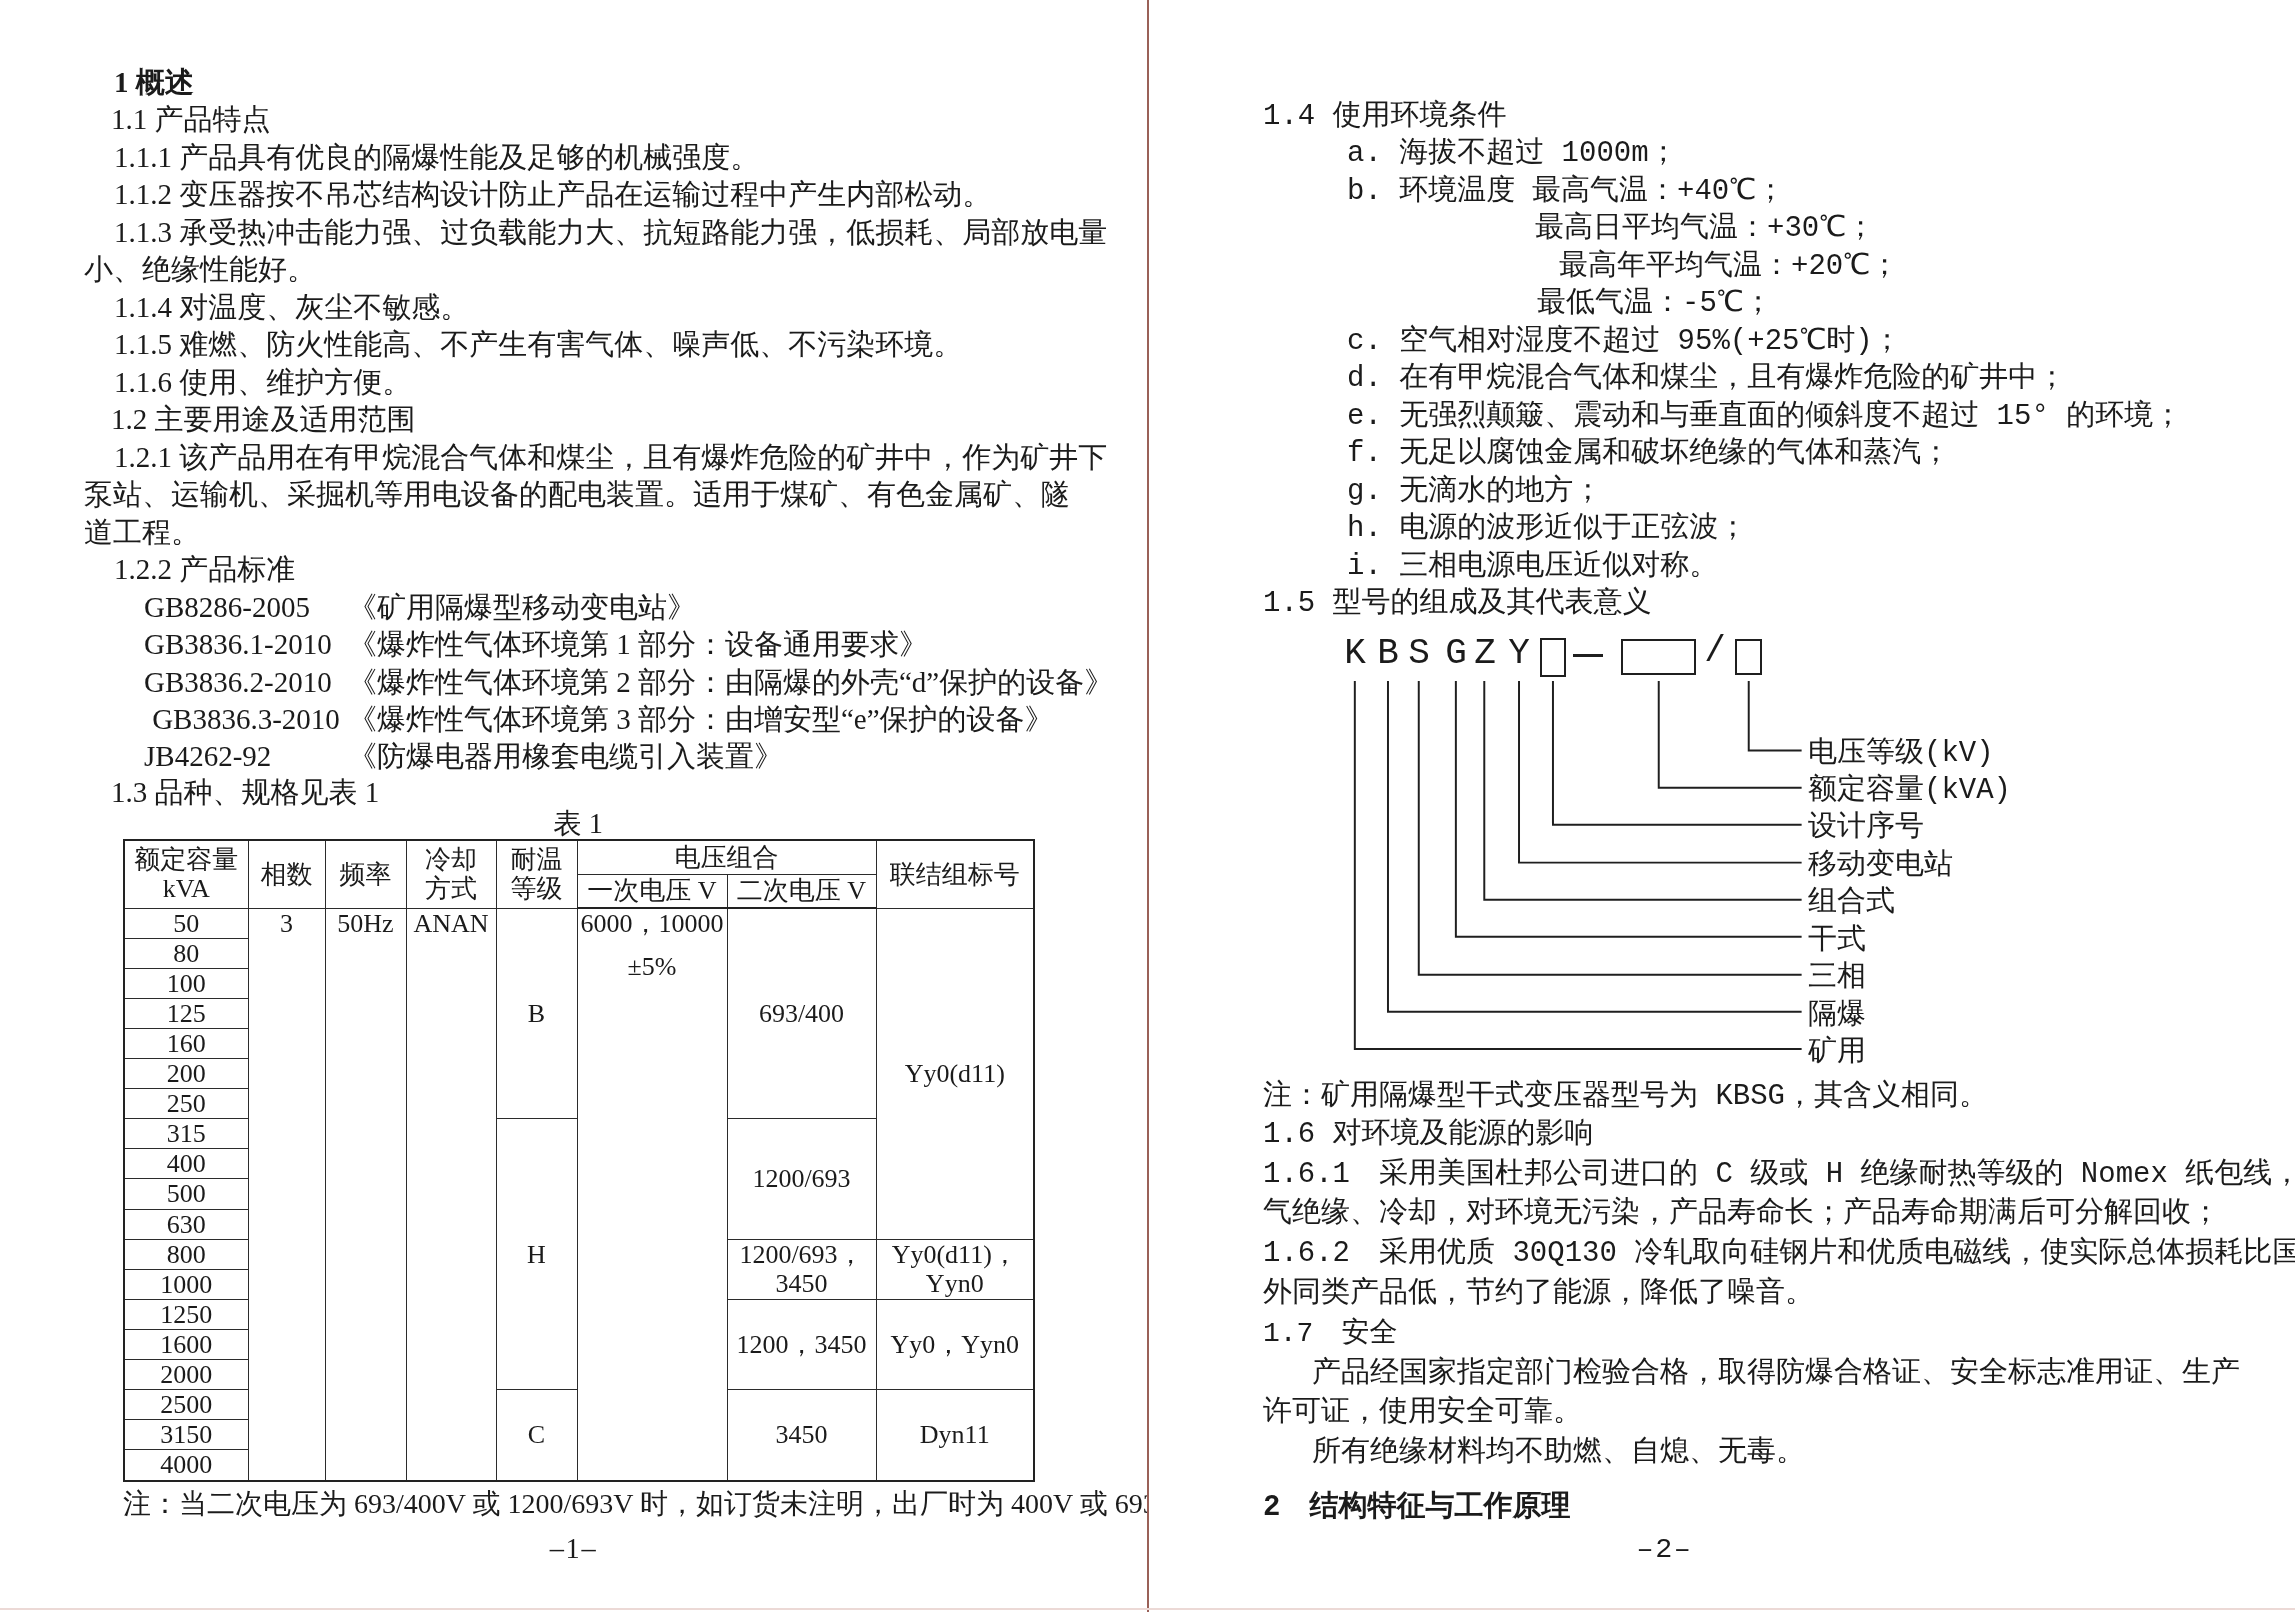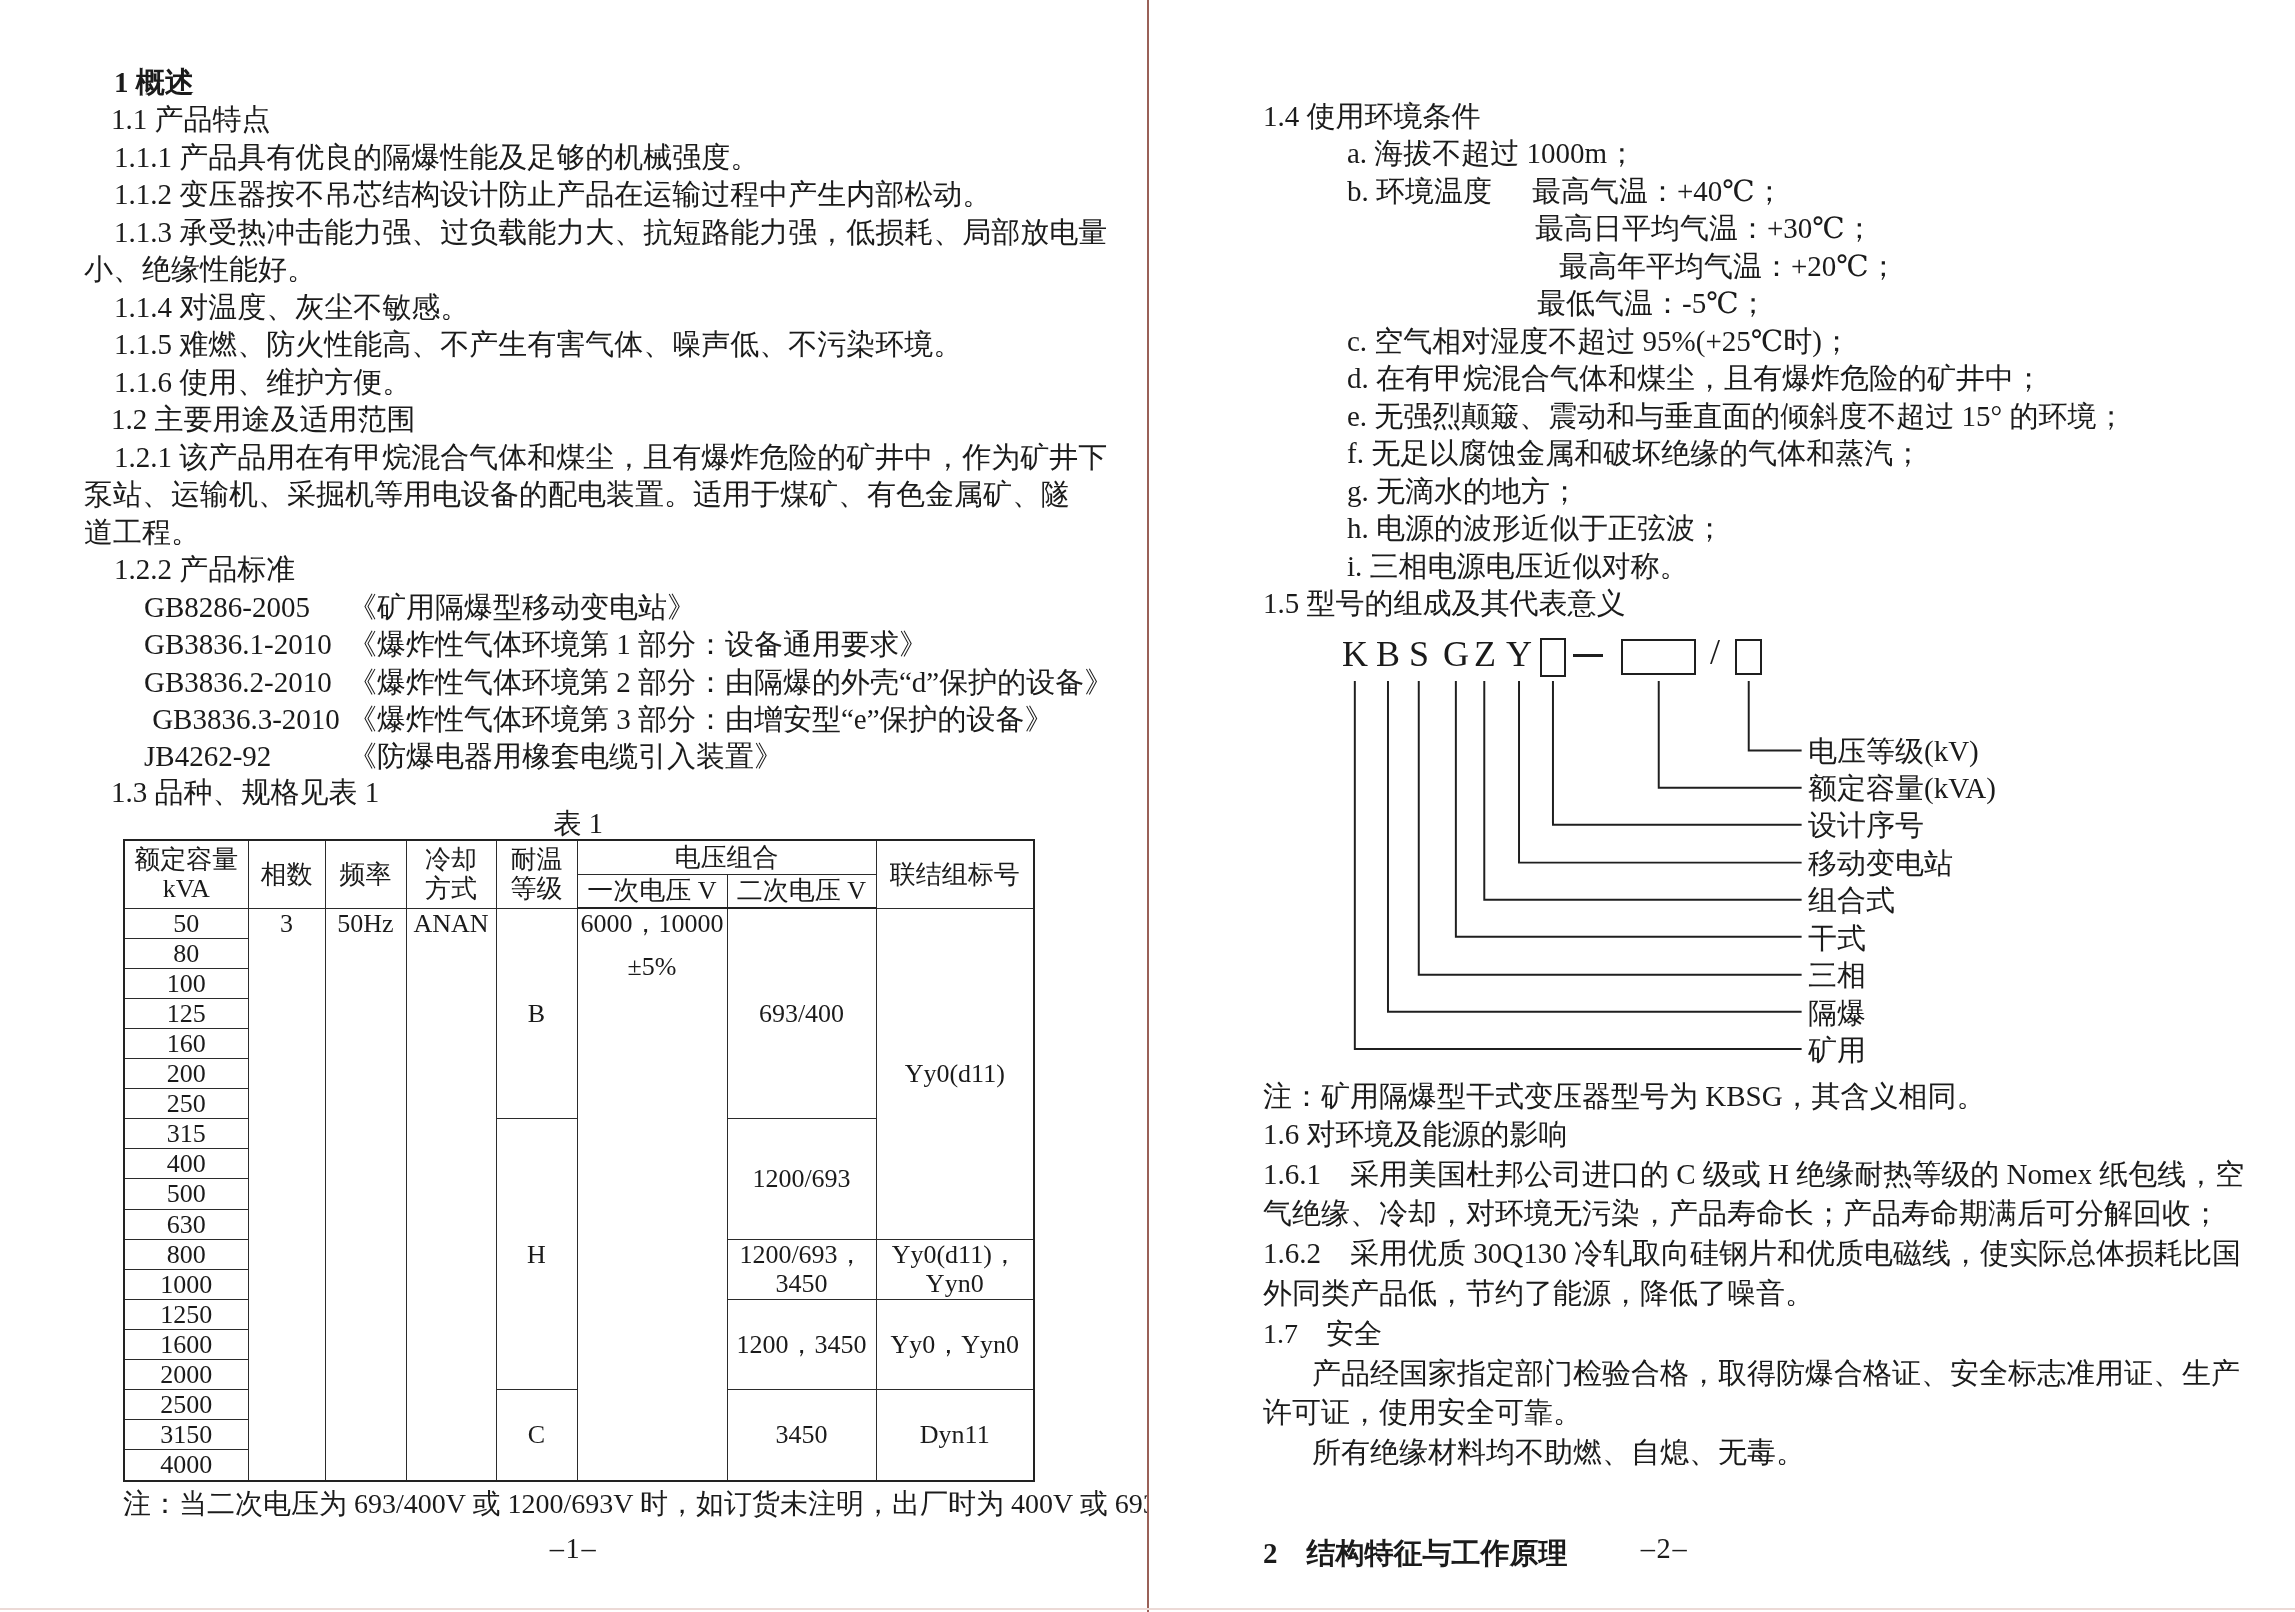--- a/index.html
+++ b/index.html
@@ -4,21 +4,21 @@
 <style>
   html,body{margin:0;padding:0;}
   body{
     width:2295px;height:1612px;position:relative;
     background:#ffffff;color:#1b1b1b;
     font-family:"Liberation Serif","DejaVu Serif",serif;
     overflow:hidden;
   }
   .page{position:absolute;top:0;height:1612px;background:#ffffff;}
   #page1{left:0;width:1147px;}
-  #page2{left:1148px;width:1033px;}
+  #page2{left:1148px;width:1033px;font-family:Liberation Mono, monospace;}
   .divider{position:absolute;top:0;left:1147px;width:1.6px;height:1612px;background:#9a6158;}
   .bottom-edge{position:absolute;left:0;top:1608px;width:2295px;height:2.4px;background:#ecd9d6;}
   .ln{position:absolute;white-space:nowrap;font-size:29px;line-height:33px;}
   .bold{font-weight:bold;}
   .pagenum{position:absolute;top:1533px;left:0;width:100%;text-align:center;font-size:28.4px;letter-spacing:1.6px;}
   
   .tbl-caption{position:absolute;left:123px;top:805px;width:910px;text-align:center;font-size:28.4px;}
   table.spec{
     position:absolute;left:123px;top:839px;width:910px;
     border-collapse:collapse;table-layout:fixed;
@@ -251,20 +251,20 @@
 
   <div class="ln" style="left:115px;top:1118px;">1.6 对环境及能源的影响</div>
   <div class="ln" style="left:115px;top:1158px;">1.6.1　采用美国杜邦公司进口的 C 级或 H 绝缘耐热等级的 Nomex 纸包线，空</div>
   <div class="ln" style="left:115px;top:1197px;">气绝缘、冷却，对环境无污染，产品寿命长；产品寿命期满后可分解回收；</div>
   <div class="ln" style="left:115px;top:1237px;">1.6.2　采用优质 30Q130 冷轧取向硅钢片和优质电磁线，使实际总体损耗比国</div>
   <div class="ln" style="left:115px;top:1277px;">外同类产品低，节约了能源，降低了噪音。</div>
   <div class="ln" style="left:115px;top:1317px;font-size:28px;">1.7　安全</div>
   <div class="ln" style="left:164px;top:1357px;">产品经国家指定部门检验合格，取得防爆合格证、安全标志准用证、生产</div>
   <div class="ln" style="left:115px;top:1396px;">许可证，使用安全可靠。</div>
   <div class="ln" style="left:164px;top:1436px;">所有绝缘材料均不助燃、自熄、无毒。</div>
-  <div class="ln bold" style="left:115px;top:1537px;text-align:right;">2　结构特征与工作原理</div>
+  <div class="ln bold" style="left:115px;top:1491px;text-align:right;">2　结构特征与工作原理</div>
 
   <div class="pagenum">–2–</div>
 </div>
 
 <div class="divider"></div>
 <div class="bottom-edge"></div>
 
 
 </body></html>

